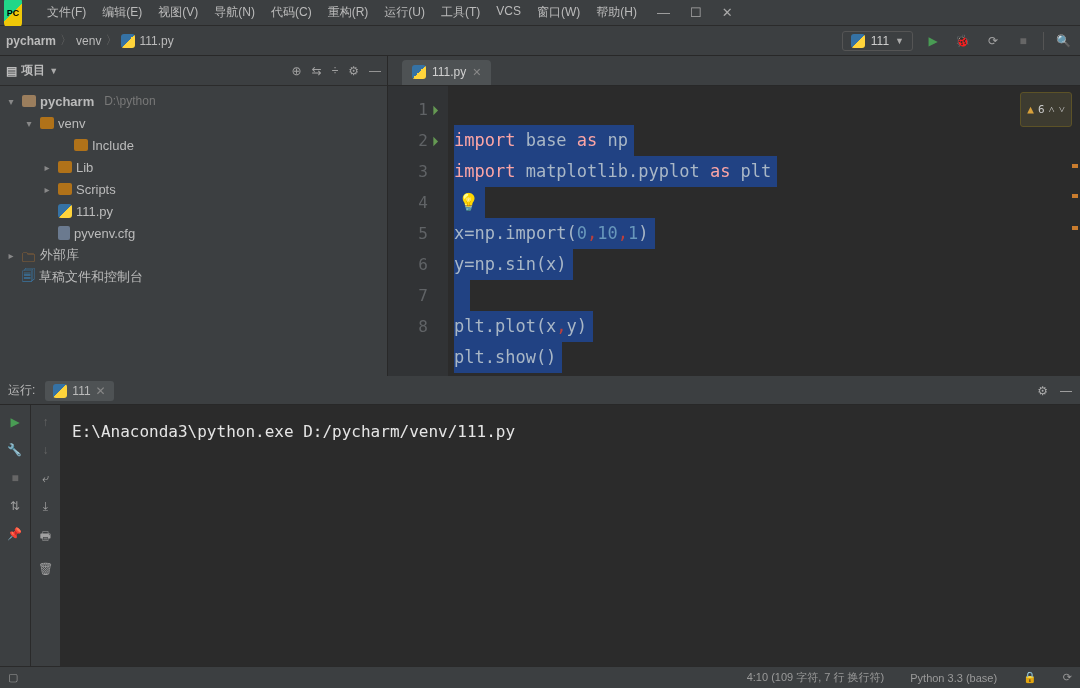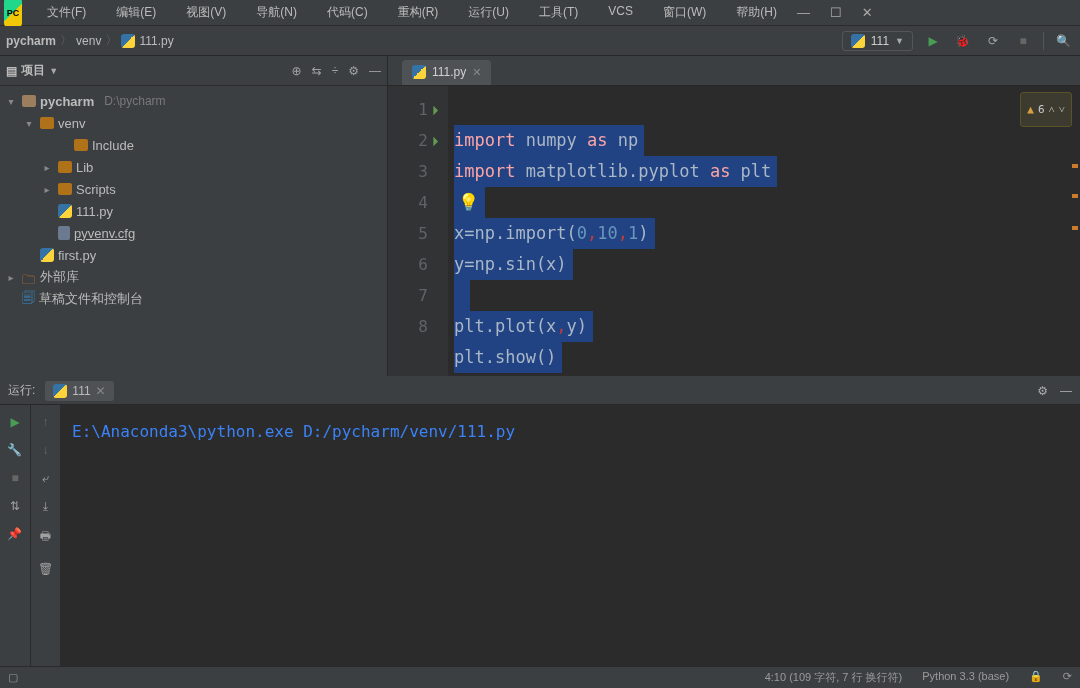--- a/index.html
+++ b/index.html
@@ -18,21 +18,21 @@
   background: #3c3f41;
   display: flex; align-items: center;
   border-bottom: 1px solid #2b2b2b;
 }
 .pc-logo {
   width: 18px; height: 33px; margin: 0 19px 0 4px;
   background: linear-gradient(135deg,#21d789 50%,#f0c808 50%);
   border-radius: 6px; display:flex; align-items:center; justify-content:center;
   font-size: 9px; color:#000; font-weight:bold;
 }
-.menubar { display: flex; gap: 18px; }
+.menubar { display: flex; gap: 4px; }
 .menubar span { padding: 4px 6px; cursor: default; }
 .title-text { flex:1; text-align: center; color:#8c8c8c; font-size: 12px; }
 .win-controls { display:flex; gap: 20px; padding: 0 14px; color:#a9a9a9; }
 .win-controls span { font-size: 13px; }
 
 .navbar {
   height: 30px; background:#3c3f41; display:flex; align-items:center;
   border-bottom: 1px solid #282828; padding: 0 6px;
 }
 .breadcrumb { display:flex; align-items:center; gap:4px; font-size:12px; color:#bbbbbb; }
@@ -114,29 +114,29 @@
 .run-header .label { color:#bbb; }
 .run-header .tab {
   margin-left:10px; background:#4e5254; padding:3px 8px; border-radius:3px;
   display:flex; align-items:center; gap:5px;
 }
 .run-header .tools { margin-left:auto; display:flex; gap:12px; color:#aaa;}
 .run-body { flex:1; display:flex; }
 .run-left { width:30px; background:#3c3f41; display:flex; flex-direction:column; align-items:center; gap:14px; padding-top:10px; color:#a0a0a0;}
 .run-left2 { width:30px; background:#3c3f41; display:flex; flex-direction:column; align-items:center; gap:14px; padding-top:10px; color:#a0a0a0; border-left:1px solid #2a2a2a;}
 .console {
-  flex:1; font-family:"Consolas", monospace; font-size:16px; color:#3b82f6;
+  flex:1; font-family:"Consolas", monospace; font-size:16px; color:#e5e5e5;
   padding:12px 12px; line-height:30px;
 }
 
 .statusbar {
   height:22px; background:#3c3f41; border-top:1px solid #2a2a2a;
   display:flex; align-items:center; padding:0 8px; color:#9a9a9a; font-size:11px;
 }
-.statusbar .right { margin-left:auto; display:flex; gap:20px; align-items:flex-start;}
+.statusbar .right { margin-left:auto; display:flex; gap:26px; align-items:center;}
 </style>
 </head>
 <body>
 
 <div class="titlebar">
   <div class="pc-logo">PC</div>
   <div class="menubar">
     <span>文件(F)</span>
     <span>编辑(E)</span>
     <span>视图(V)</span>
@@ -195,21 +195,21 @@
         <span>÷</span>
         <span>⚙</span>
         <span>—</span>
       </div>
     </div>
     <div class="tree">
       <div class="tree-row">
         <span class="chev">▾</span>
         <span class="folder-icon root"></span>
         <b>pycharm</b>
-        <span class="path">D:\pycharm</span>
+        <span class="path">D:\python</span>
       </div>
       <div class="tree-row" style="padding-left:22px;">
         <span class="chev">▾</span>
         <span class="folder-icon"></span>
         <span>venv</span>
       </div>
       <div class="tree-row" style="padding-left:56px;">
         <span class="spacer14"></span>
         <span class="folder-icon"></span>
         <span>Include</span>
@@ -222,29 +222,24 @@
       <div class="tree-row" style="padding-left:40px;">
         <span class="chev">▸</span>
         <span class="folder-icon"></span>
         <span>Scripts</span>
       </div>
       <div class="tree-row" style="padding-left:40px;">
         <span class="spacer14"></span>
         <span class="py-icon"></span>
         <span>111.py</span>
       </div>
-      <div class="tree-row" style="padding-left:40px;text-decoration:underline;">
+      <div class="tree-row" style="padding-left:40px;">
         <span class="spacer14"></span>
         <span class="file-icon"></span>
         <span>pyvenv.cfg</span>
-      </div>
-      <div class="tree-row" style="padding-left:22px;">
-        <span class="spacer14"></span>
-        <span class="py-icon"></span>
-        <span>first.py</span>
       </div>
       <div class="tree-row external">
         <span class="chev">▸</span>
         <span class="ext-icon">🗀</span>
         <span>外部库</span>
       </div>
       <div class="tree-row">
         <span class="spacer14"></span>
         <span style="color:#3a8bcb">🗐</span>
         <span>草稿文件和控制台</span>
@@ -267,21 +262,21 @@
           <div>3</div>
           <div>4</div>
           <div>5</div>
           <div>6</div>
           <div>7</div>
           <div>8</div>
         <span class="gutter-mark" style="top:9px;">⏵</span>
         <span class="gutter-mark" style="top:40px;">⏵</span>
       </div>
       <div class="code">
-<span class="code-line"><span class="kw">import</span><span> numpy </span><span class="kw">as</span><span> np</span></span>
+<span class="code-line"><span class="kw">import</span><span> base </span><span class="kw">as</span><span> np</span></span>
 <span class="code-line"><span class="kw">import</span><span> matplotlib.pyplot </span><span class="kw">as</span><span> plt</span></span>
 <span class="code-line"><span class="bulb">💡</span></span>
 <span class="code-line"><span>x=np.import(</span><span class="lit">0</span><span class="comma-err">,</span><span class="lit">10</span><span class="comma-err">,</span><span class="lit">1</span><span>)</span></span>
 <span class="code-line"><span>y=np.sin(x)</span></span>
 <span class="code-line"> </span>
 <span class="code-line"><span>plt.plot(x</span><span class="comma-err">,</span><span>y)</span></span>
 <span class="code-line"><span>plt.show()</span></span>
         <div class="inspect-badge">
           <span class="warn">▲</span>
           <span>6</span>

